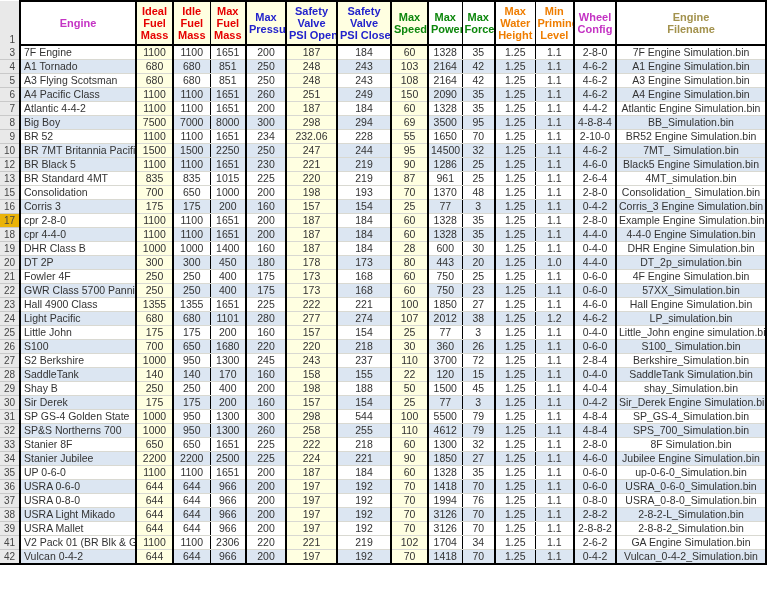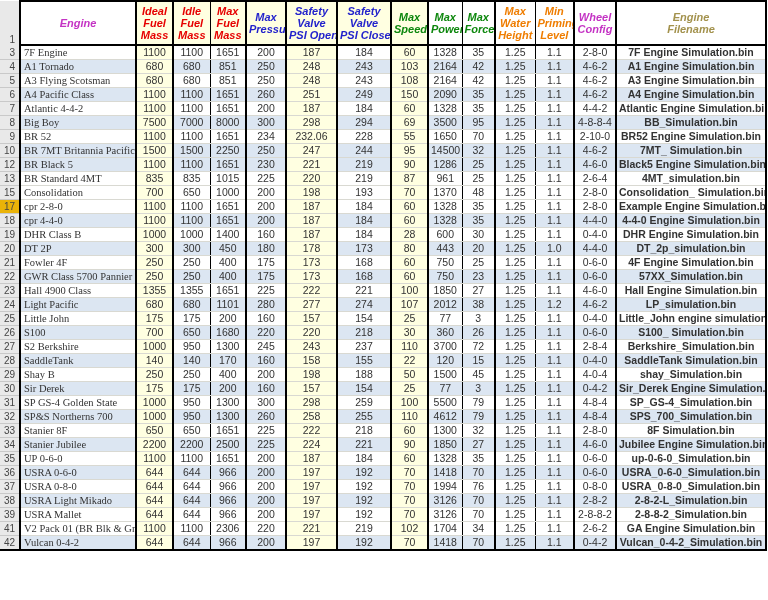--- a/index.html
+++ b/index.html
@@ -24,38 +24,37 @@
   .rowhdr.sel { background: #eab308; }
   th.corner { background: #e9e9e9; border-right: 1px solid #8d8d8d; vertical-align: bottom; text-align: right; padding-right: 4px; color:#454545; font-size:10px; font-weight: normal; }
 
   
   thead th.colhead {
     height: 44px; vertical-align: middle; text-align: center;
     font-size: 11px; font-weight: bold; line-height: 12px;
     background: #ffffff;
     border-top: 2px solid #000;
     border-bottom: 2px solid #000;
-    font-style: italic;
   }
   thead th.cream-h { background: #ffffe1; }
 
   
   tbody td.cell {
     height: 13.5px; font-size: 10.5px; line-height: 13px;
     color: #333333; text-align: center;
     border-bottom: 1px solid #d9d9d2;
   }
-  tbody td.left { text-align: left; padding-left: 3px; font-family: Liberation Serif, serif; }
+  tbody td.left { text-align: left; padding-left: 3px; }
   tbody tr:last-child td { border-bottom: 2px solid #000; }
   .bg-white { background: #ffffff; }
   .bg-alt   { background: #dce6f2; }
   .bg-cream { background: #ffffe1; }
   .bl2 { border-left: 2px solid #000; }
   .bl1 { border-left: 1px solid #000; }
-  .br2 { border-right: 2px solid #000; font-weight: bold; }
+  .br2 { border-right: 2px solid #000; }
 </style>
 </head>
 <body>
 
 <div>
   <table>
     <colgroup>
         <col style="width: 20px;">
         <col style="width: 116px;">
         <col style="width: 37px;">
@@ -321,20 +320,37 @@
           <td class="cell bl2 bg-white">193</td>
           <td class="cell bl2 bg-cream">70</td>
           <td class="cell bl2 bg-white">1370</td>
           <td class="cell bl1 bg-white">48</td>
           <td class="cell bl2 bg-white">1.25</td>
           <td class="cell bl1 bg-white">1.1</td>
           <td class="cell bl2 bg-white">2-8-0</td>
           <td class="cell bl2 bg-white br2">Consolidation_ Simulation.bin</td>
         </tr>
         <tr>
+          <td class="rowhdr">16</td>
+          <td class="cell bl2 bg-alt left">Corris 3</td>
+          <td class="cell bl2 bg-cream">175</td>
+          <td class="cell bl2 bg-alt">175</td>
+          <td class="cell bl1 bg-alt">200</td>
+          <td class="cell bl2 bg-alt">160</td>
+          <td class="cell bl2 bg-cream">157</td>
+          <td class="cell bl2 bg-alt">154</td>
+          <td class="cell bl2 bg-cream">25</td>
+          <td class="cell bl2 bg-alt">77</td>
+          <td class="cell bl1 bg-alt">3</td>
+          <td class="cell bl2 bg-alt">1.25</td>
+          <td class="cell bl1 bg-alt">1.1</td>
+          <td class="cell bl2 bg-alt">0-4-2</td>
+          <td class="cell bl2 bg-alt br2">Corris_3 Engine Simulation.bin</td>
+        </tr>
+        <tr>
           <td class="rowhdr sel">17</td>
           <td class="cell bl2 bg-white left">cpr 2-8-0</td>
           <td class="cell bl2 bg-cream">1100</td>
           <td class="cell bl2 bg-white">1100</td>
           <td class="cell bl1 bg-white">1651</td>
           <td class="cell bl2 bg-white">200</td>
           <td class="cell bl2 bg-cream">187</td>
           <td class="cell bl2 bg-white">184</td>
           <td class="cell bl2 bg-cream">60</td>
           <td class="cell bl2 bg-white">1328</td>
@@ -566,21 +582,21 @@
           <td class="cell bl2 bg-alt br2">Sir_Derek Engine Simulation.bin</td>
         </tr>
         <tr>
           <td class="rowhdr">31</td>
           <td class="cell bl2 bg-white left">SP GS-4 Golden State</td>
           <td class="cell bl2 bg-cream">1000</td>
           <td class="cell bl2 bg-white">950</td>
           <td class="cell bl1 bg-white">1300</td>
           <td class="cell bl2 bg-white">300</td>
           <td class="cell bl2 bg-cream">298</td>
-          <td class="cell bl2 bg-white">259</td>
+          <td class="cell bl2 bg-white">544</td>
           <td class="cell bl2 bg-cream">100</td>
           <td class="cell bl2 bg-white">5500</td>
           <td class="cell bl1 bg-white">79</td>
           <td class="cell bl2 bg-white">1.25</td>
           <td class="cell bl1 bg-white">1.1</td>
           <td class="cell bl2 bg-white">4-8-4</td>
           <td class="cell bl2 bg-white br2">SP_GS-4_Simulation.bin</td>
         </tr>
         <tr>
           <td class="rowhdr">32</td>

